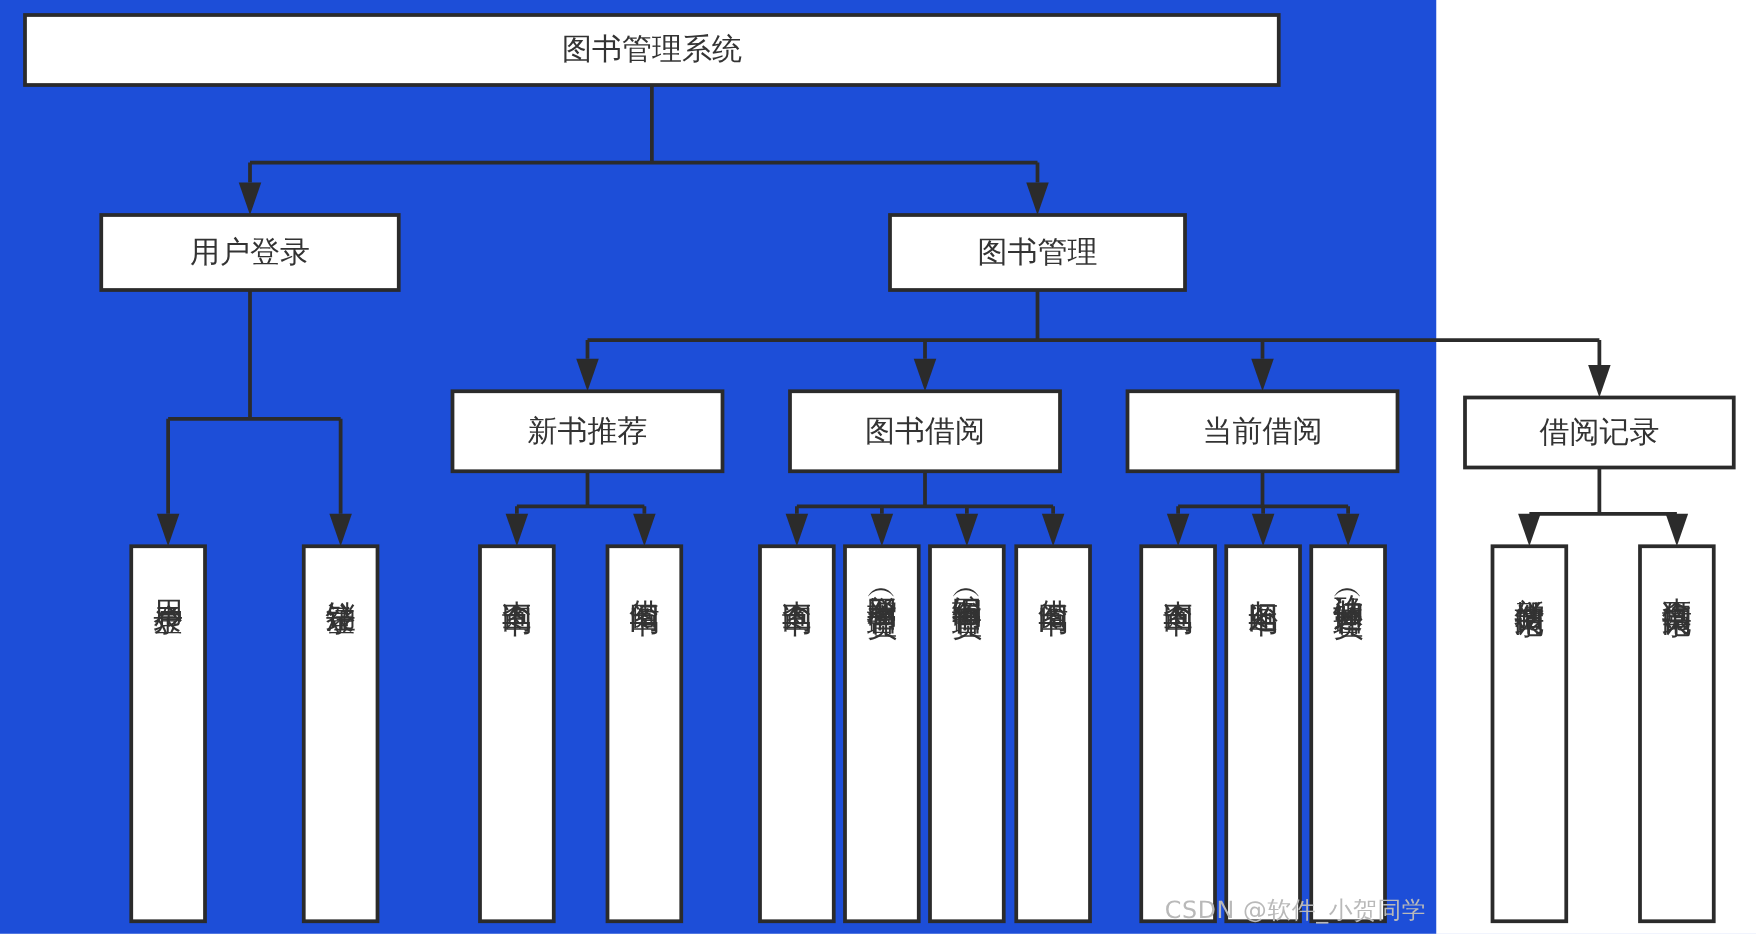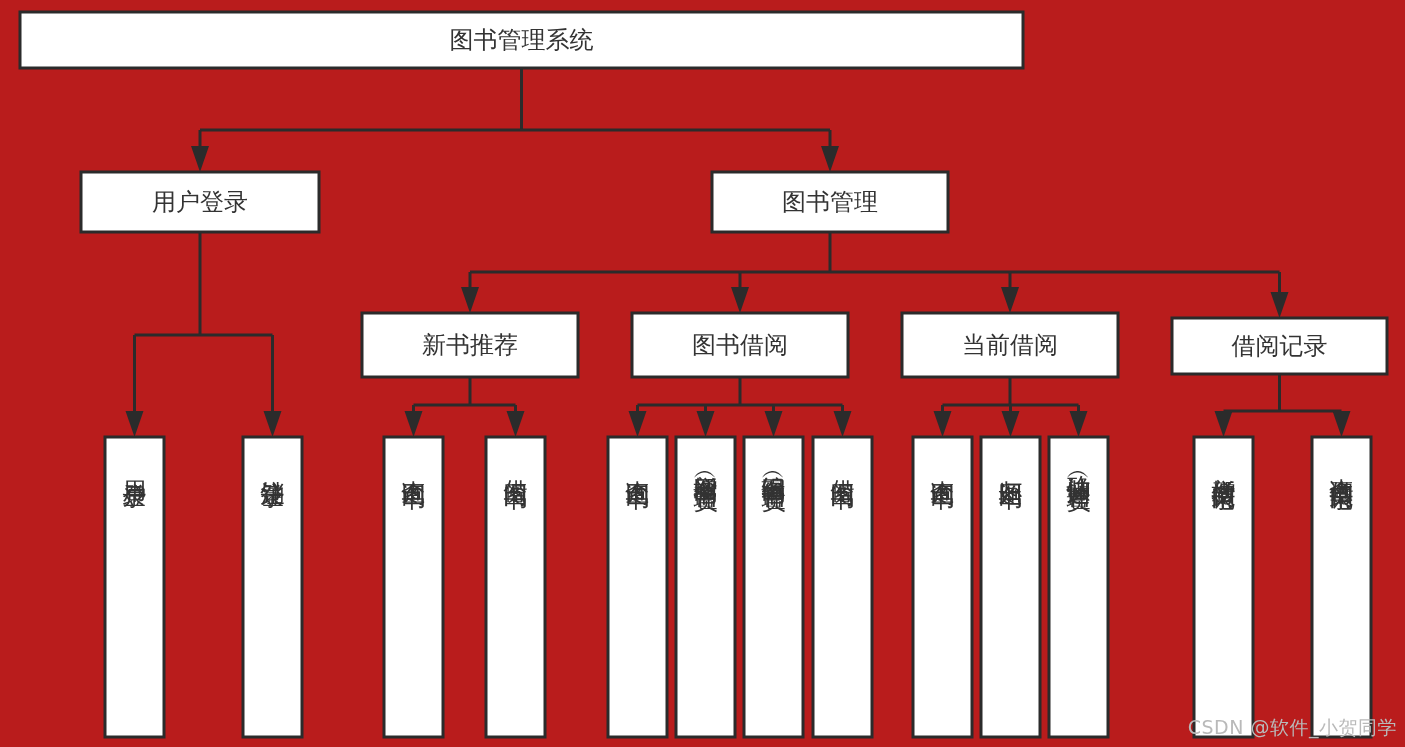--- a/index.html
+++ b/index.html
@@ -8,23 +8,23 @@
     background: #ffffff;
   }
   body {
     width: 1405px;
     height: 747px;
     font-family: "DejaVu Sans", "Liberation Sans", sans-serif;
     overflow: hidden;
   }
   #diagram-root {
     position: relative;
-    width: 1405px;
+    width: 1149px;
     height: 747px;
-    background: #b91c1c;
+    background: #1d4ed8;
   }
   svg#flow {
     position: absolute;
     inset: 0;
     width: 1405px;
     height: 747px;
     display: block;
   }
   .node-rect {
     fill: #ffffff;

